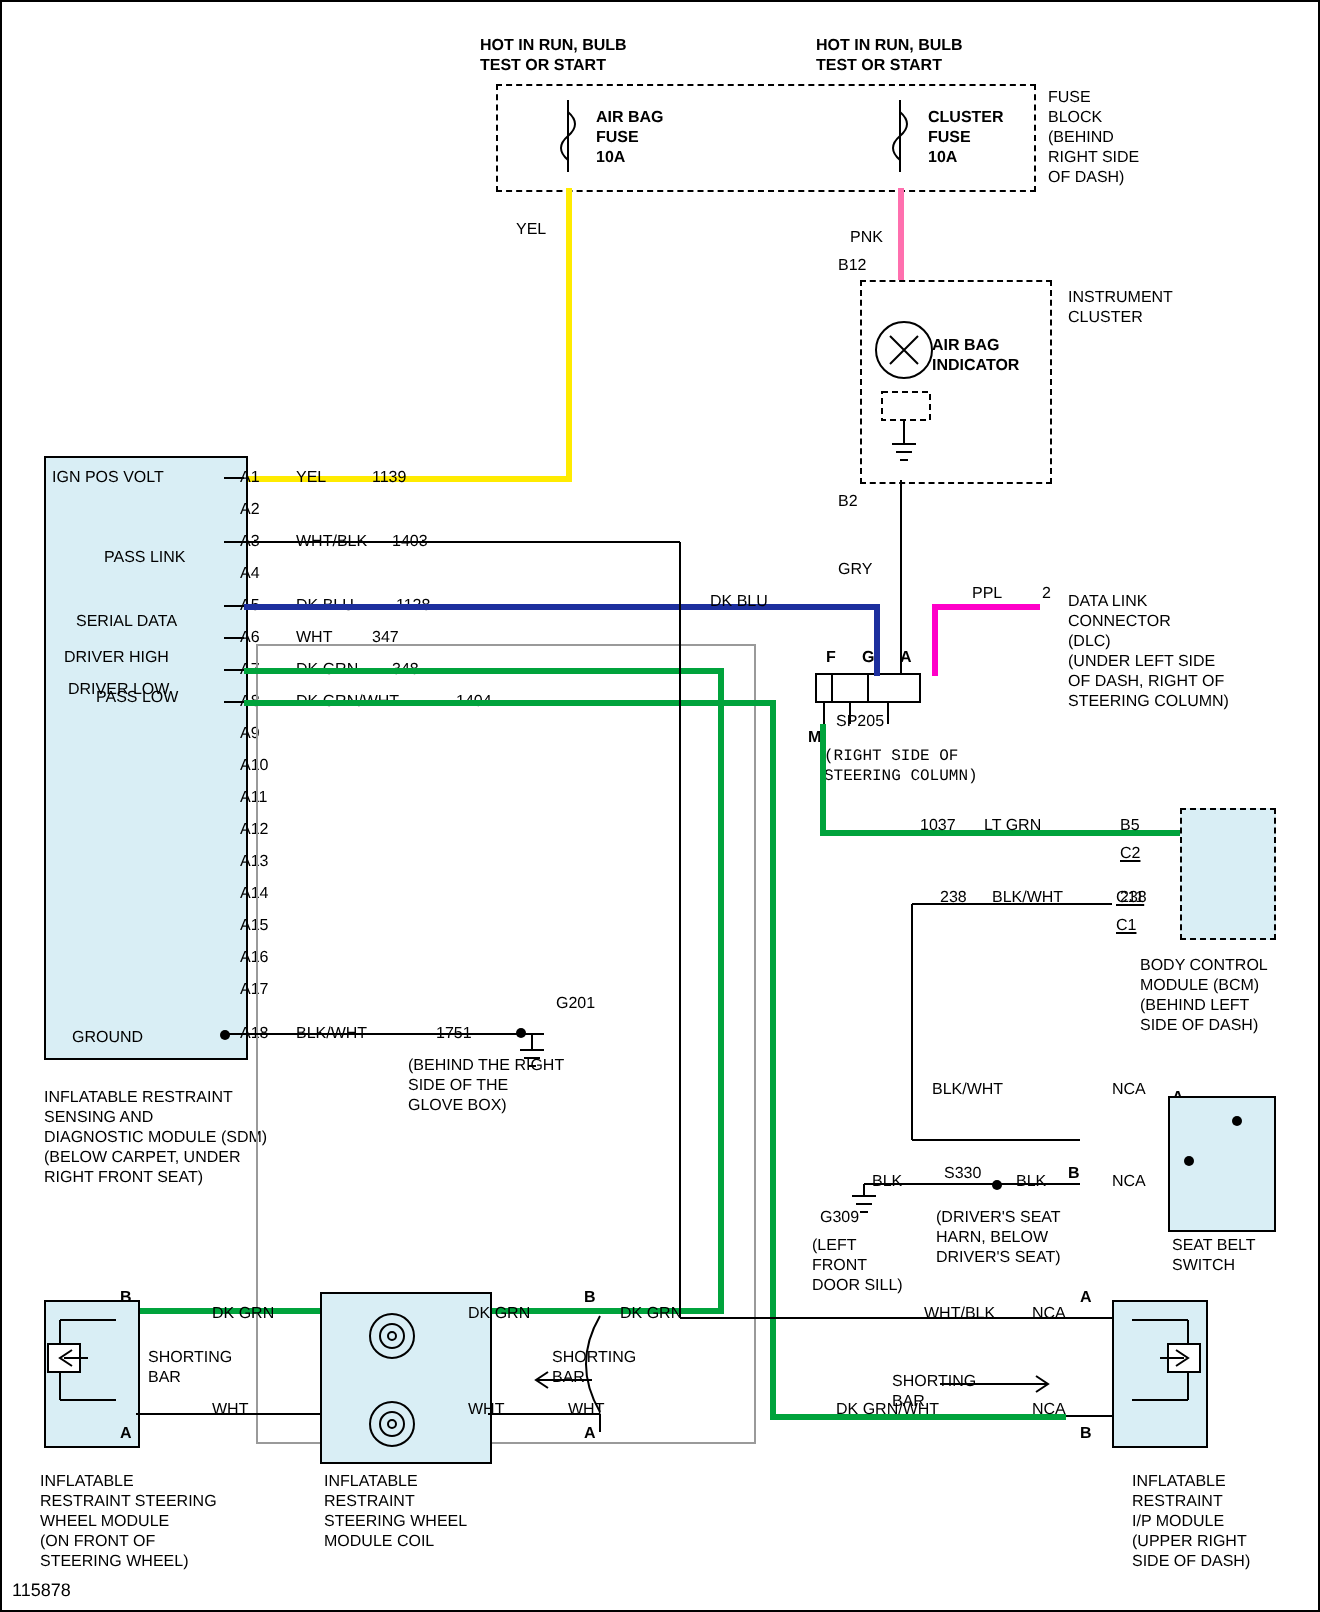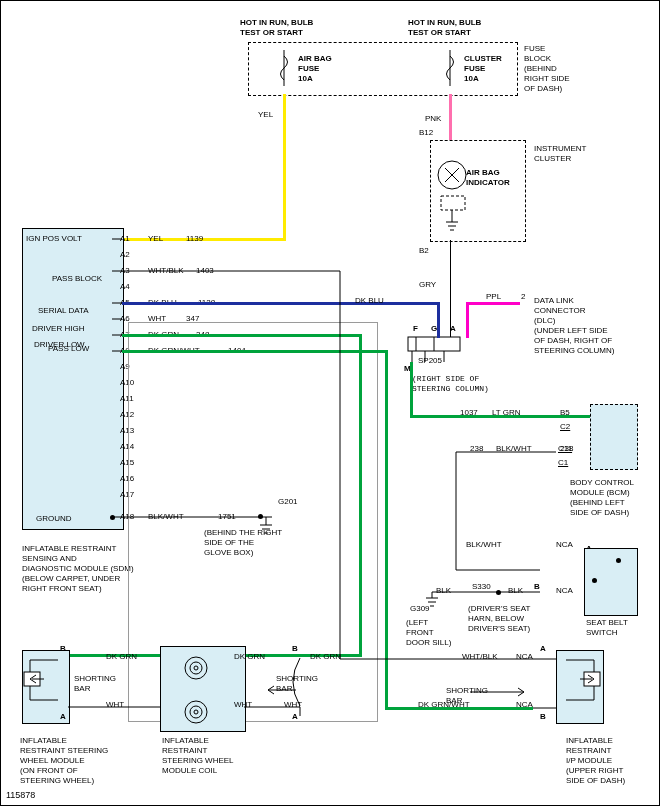--- a/index.html
+++ b/index.html
@@ -98,21 +98,21 @@
   <div class="lbl" style="left:120px;top:394px;">A11</div>
   <div class="lbl" style="left:120px;top:410px;">A12</div>
   <div class="lbl" style="left:120px;top:426px;">A13</div>
   <div class="lbl" style="left:120px;top:442px;">A14</div>
   <div class="lbl" style="left:120px;top:458px;">A15</div>
   <div class="lbl" style="left:120px;top:474px;">A16</div>
   <div class="lbl" style="left:120px;top:490px;">A17</div>
   <div class="lbl" style="left:120px;top:512px;">A18</div>
 
   <div class="lbl" style="left:26px;top:234px;">IGN POS VOLT</div>
-  <div class="lbl" style="left:52px;top:274px;">PASS BLOCK</div>
+  <div class="lbl" style="left:52px;top:274px;">PASS LINK</div>
   <div class="lbl" style="left:38px;top:306px;">SERIAL DATA</div>
   <div class="lbl" style="left:32px;top:324px;">DRIVER HIGH</div>
   <div class="lbl" style="left:34px;top:340px;">DRIVER LOW</div>
   <div class="lbl" style="left:48px;top:344px;">PASS LOW</div>
   <div class="lbl" style="left:36px;top:514px;">GROUND</div>
 
   <div class="lbl" style="left:148px;top:234px;">YEL</div>
   <div class="lbl" style="left:186px;top:234px;">1139</div>
 
   <div class="lbl" style="left:148px;top:266px;">WHT/BLK</div>

